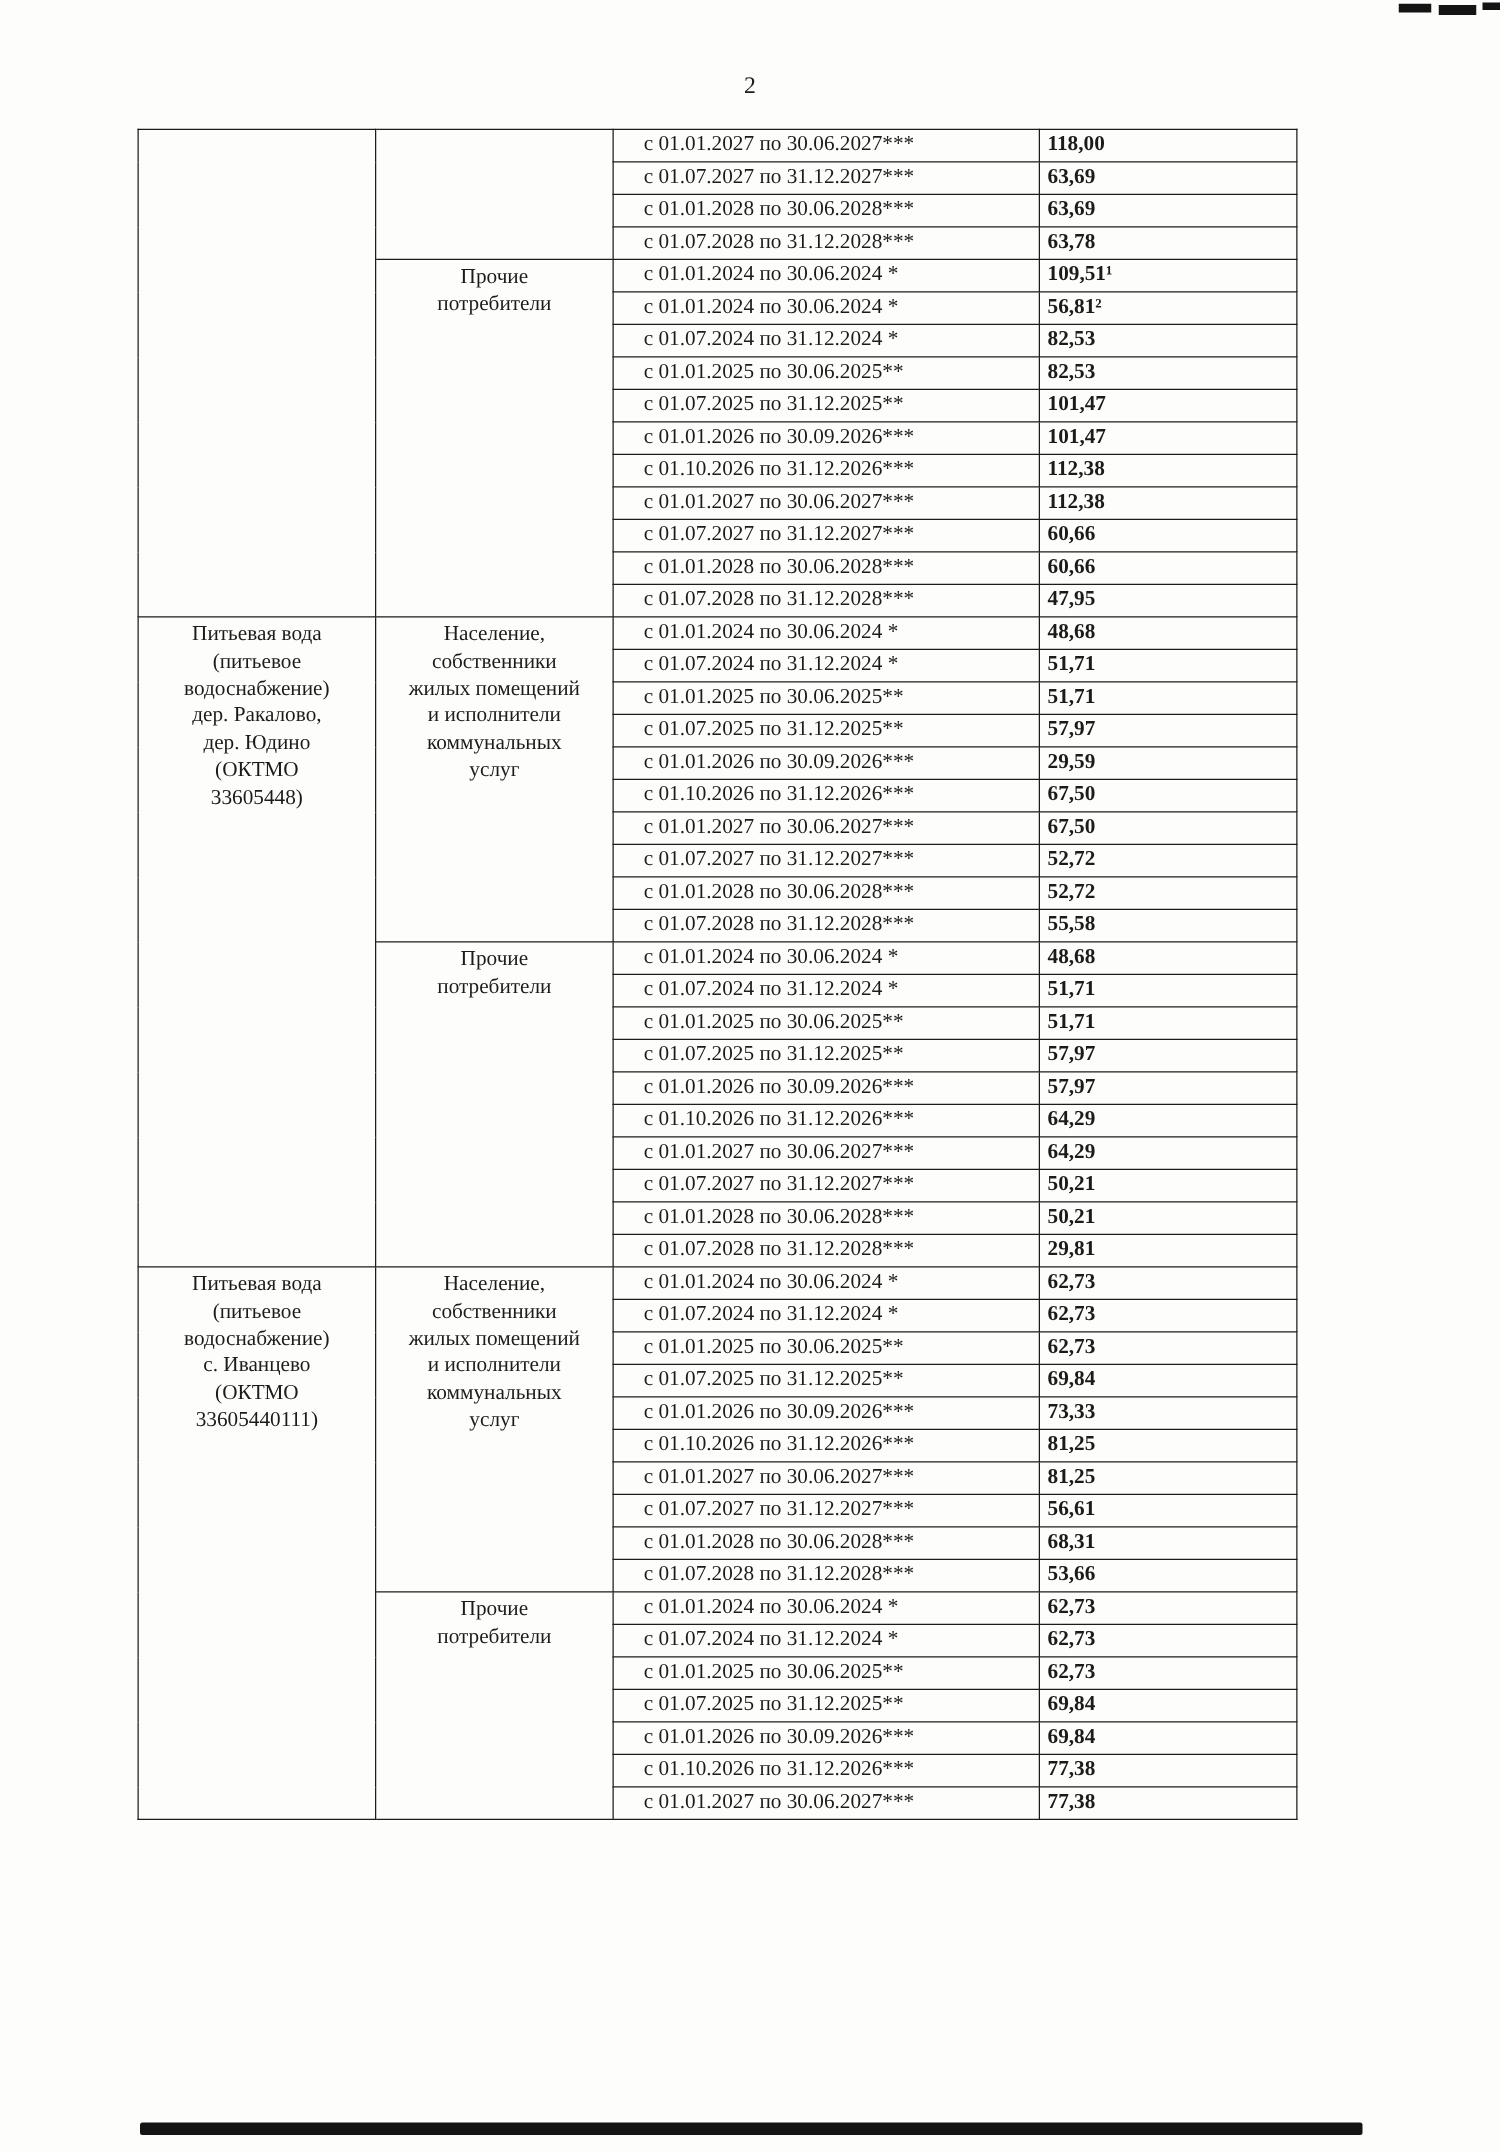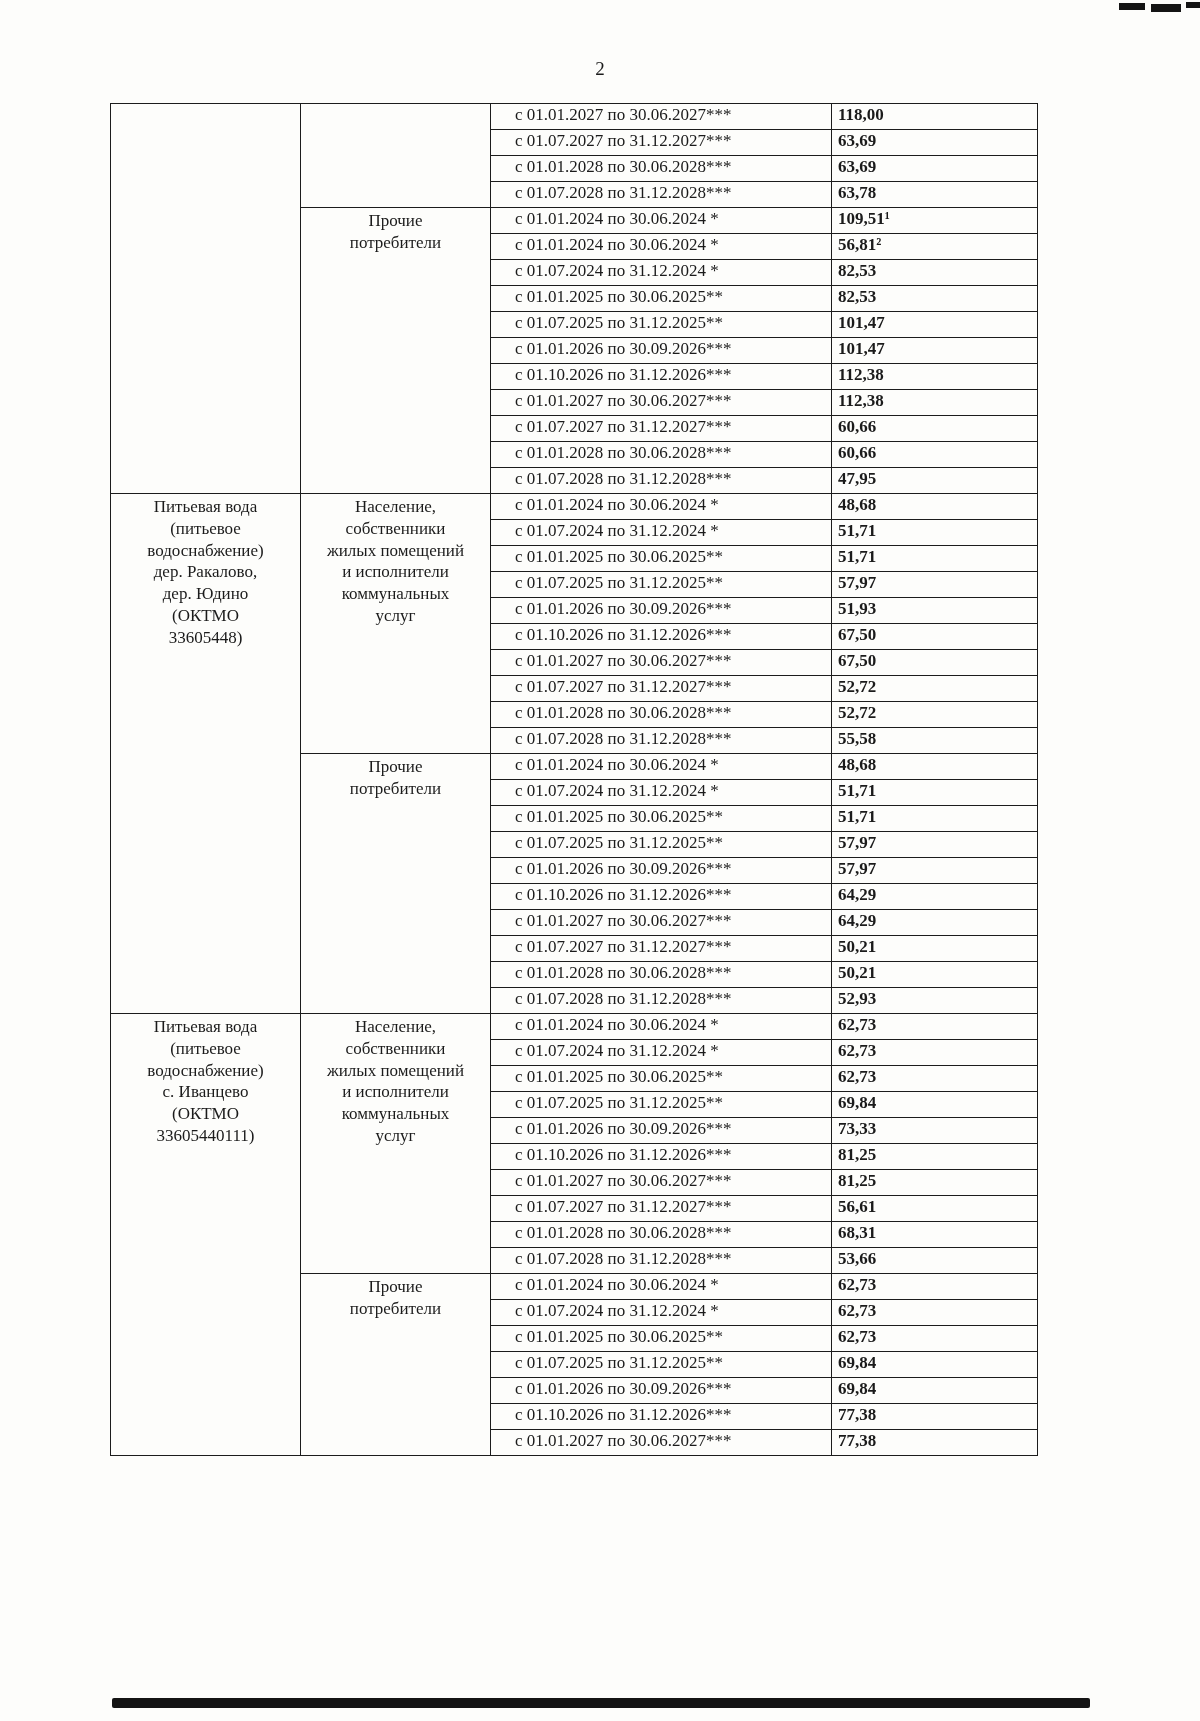--- a/index.html
+++ b/index.html
@@ -178,21 +178,21 @@
         <tr>
           <td class="period-cell">с 01.01.2025 по 30.06.2025**</td>
           <td class="value-cell">51,71</td>
         </tr>
         <tr>
           <td class="period-cell">с 01.07.2025 по 31.12.2025**</td>
           <td class="value-cell">57,97</td>
         </tr>
         <tr>
           <td class="period-cell">с 01.01.2026 по 30.09.2026***</td>
-          <td class="value-cell">51,93</td>
+          <td class="value-cell">29,59</td>
         </tr>
         <tr>
           <td class="period-cell">с 01.10.2026 по 31.12.2026***</td>
           <td class="value-cell">67,50</td>
         </tr>
         <tr>
           <td class="period-cell">с 01.01.2027 по 30.06.2027***</td>
           <td class="value-cell">67,50</td>
         </tr>
         <tr>
@@ -240,21 +240,21 @@
         <tr>
           <td class="period-cell">с 01.07.2027 по 31.12.2027***</td>
           <td class="value-cell">50,21</td>
         </tr>
         <tr>
           <td class="period-cell">с 01.01.2028 по 30.06.2028***</td>
           <td class="value-cell">50,21</td>
         </tr>
         <tr>
           <td class="period-cell">с 01.07.2028 по 31.12.2028***</td>
-          <td class="value-cell">52,93</td>
+          <td class="value-cell">29,81</td>
         </tr>
         <tr>
           <td rowspan="17" class="service-cell">Питьевая вода
 (питьевое
 водоснабжение)
 с. Иванцево
 (ОКТМО
 33605440111)</td>
           <td rowspan="10" class="consumer-cell">Население,
 собственники

